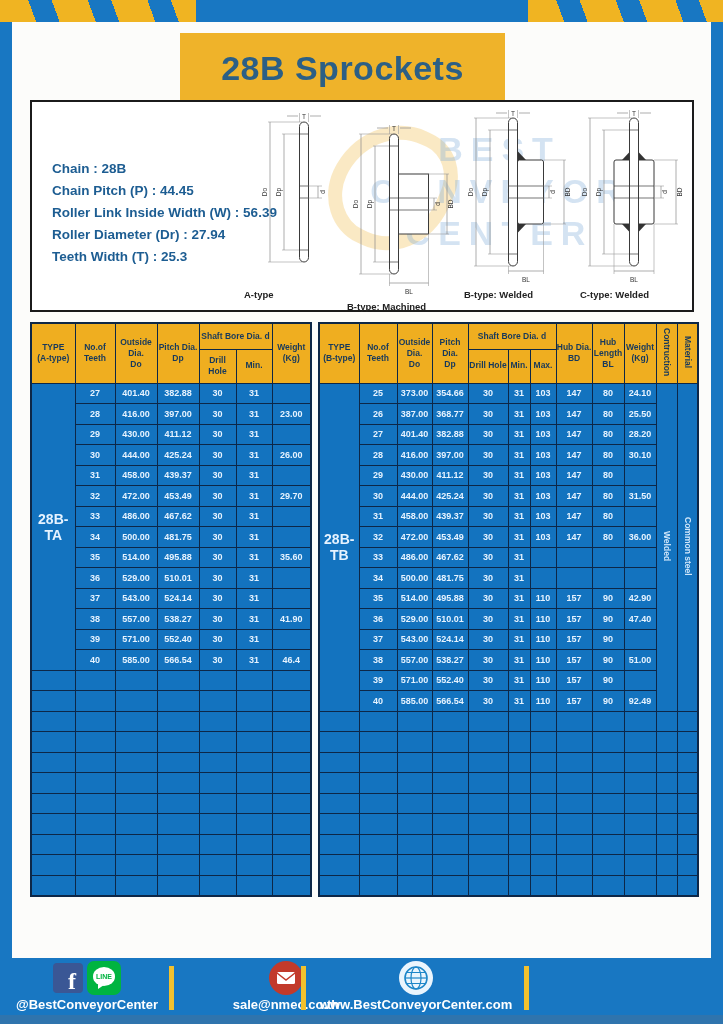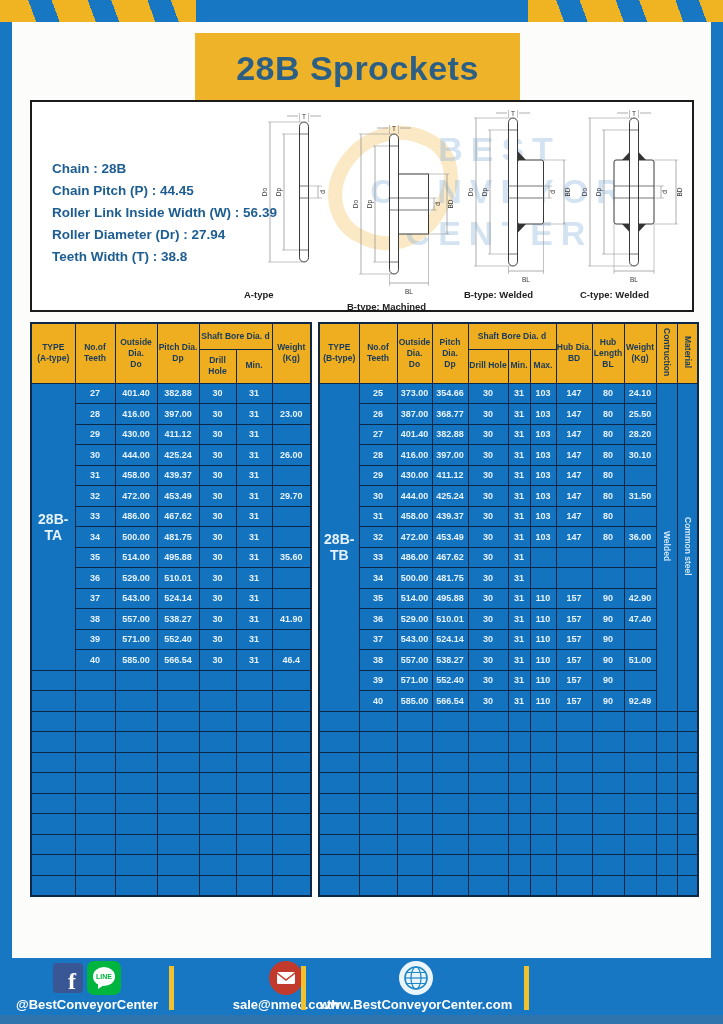--- a/index.html
+++ b/index.html
@@ -10,21 +10,21 @@
   }
   
   .topbar { position:absolute; left:0; top:0; width:723px; height:22px; background:#1877c2; }
   .stripes { position:absolute; top:0; height:22px;
     background:repeating-linear-gradient(70deg, #f0b422 0 34px, transparent 34px 56px); }
   .stripes.left  { left:0;   width:196px; }
   .stripes.right { left:528px; width:195px; }
   
   .page { position:absolute; left:12px; top:22px; width:699px; height:936px; background:#fcfcfa; }
   
-  .banner { position:absolute; left:183px; top:11px; width:325px; height:70px;
+  .banner { position:absolute; left:168px; top:11px; width:325px; height:70px;
     background:#efb32a; display:flex; align-items:center; justify-content:center; }
   .banner-text { font-size:34px; font-weight:bold; color:#2c5f85; letter-spacing:.5px; }
   
   .specbox { position:absolute; left:18px; top:78px; width:664px; height:212px;
     background:#fff; border:2px solid #1b1b1b; }
   .specs { position:absolute; left:20px; top:56px; }
   .spec-line { font-size:13.5px; font-weight:bold; color:#1d5d92; line-height:22px; white-space:nowrap; }
   .watermark { position:absolute; left:295px; top:26px; width:345px; text-align:center;
     font-weight:bold; font-size:34px; line-height:42px; letter-spacing:8px;
     color:rgba(125,170,215,.33); z-index:1; }
@@ -89,21 +89,21 @@
       <div>BEST</div>
       <div>CONVEYOR</div>
       <div>CENTER</div>
     </div>
 
     <div class="specs">
       <div class="spec-line">Chain  : 28B</div>
       <div class="spec-line">Chain Pitch (P)  : 44.45</div>
       <div class="spec-line">Roller Link Inside Width (W)  : 56.39</div>
       <div class="spec-line">Roller Diameter (Dr)  : 27.94</div>
-      <div class="spec-line">Teeth Width (T)  : 38.8</div>
+      <div class="spec-line">Teeth Width (T)  : 25.3</div>
     </div>
 
     <div class="fig" style="left:212px; top:6px; width:90px;">
       <svg width="90" height="176" viewBox="0 0 90 176">
         <line class="ext" x1="55.5" y1="14" x2="55.5" y2="5"></line>
           <line class="ext" x1="64.5" y1="14" x2="64.5" y2="5"></line>
         <line class="dim" x1="43" y1="8" x2="54" y2="8"></line>
           <line class="dim" x1="66" y1="8" x2="77" y2="8"></line>
         <text x="60" y="10.5" text-anchor="middle">T</text>
         <line class="ext" x1="58" y1="14" x2="24" y2="14"></line>

